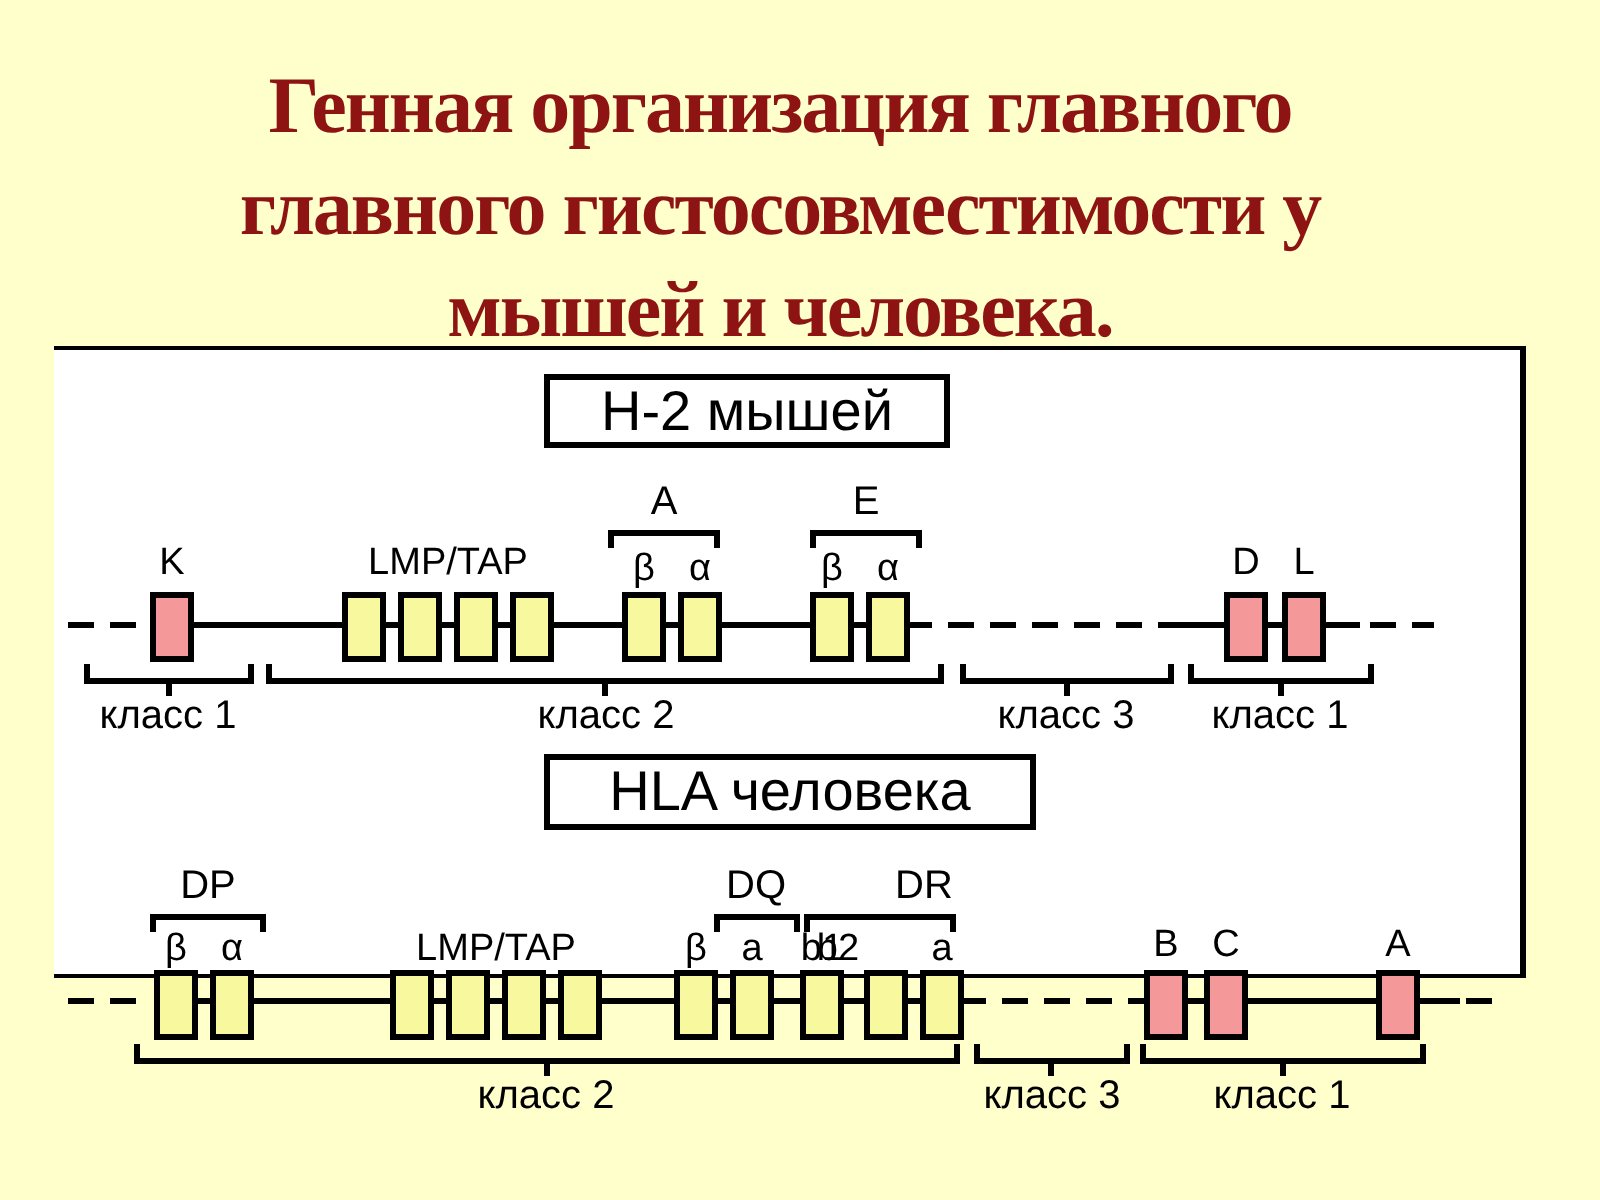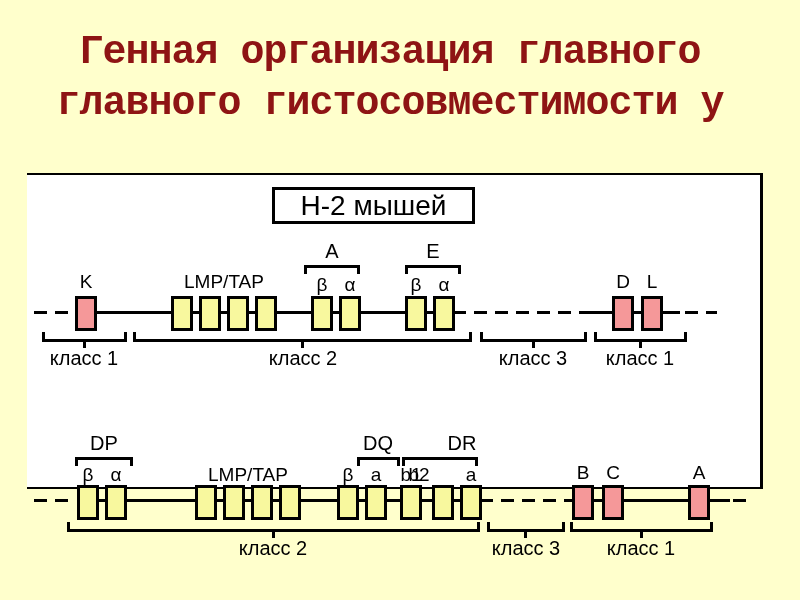--- a/index.html
+++ b/index.html
@@ -4,21 +4,21 @@
 <style>
   html,body { margin:0; padding:0; }
   #slide {
     position:relative; width:800px; height:600px;
     background:var(--bg,#ffffcc); overflow:hidden;
     font-family:"Liberation Sans", sans-serif;
   }
   .title {
     position:absolute; left:10px; top:27px; width:760px;
     text-align:center; color:var(--title,#8e1414);
-    font-family:Liberation Mono, monospace; font-weight:bold;
+    font-family:Liberation Serif, serif; font-weight:bold;
     font-size:40px; line-height:51px; letter-spacing:-1px;
   }
   #panel {
     position:absolute; left:27px; top:173px; width:736px; height:316px;
     background:var(--panel-bg,#ffffff); box-sizing:border-box;
     border:solid var(--line,#000); border-width:2px 3px 2px 0;
   }
   .tbox {
     position:absolute; border:3px solid var(--line,#000); background:var(--panel-bg,#fff);
     display:flex; align-items:center; justify-content:center;
@@ -42,20 +42,21 @@
   .tick { position:absolute; width:3px; height:8px; background:var(--line,#000); }
 </style>
 </head>
 <body>
 
 <div id="slide">
 
   <div class="title">
     <div>Генная организация главного</div>
     <div>главного гистосовместимости у</div>
+    <div>мышей и человека.</div>
   </div>
 
   <div id="panel">
 
     <div class="tbox" style="left:245px;top:12px;width:203px;height:37px">
       <span>Н-2 мышей</span>
     </div>
 
     <div class="dline" style="left:7px;top:136px;width:42px"></div>
     <div class="sline" style="left:68px;top:136px;width:358px"></div>
@@ -95,20 +96,23 @@
     <div class="ubr" style="left:567px;top:157px;width:93px"></div>
     <div class="tick" style="left:56px;top:165px"></div>
     <div class="tick" style="left:274px;top:165px"></div>
     <div class="tick" style="left:505px;top:165px"></div>
     <div class="tick" style="left:612px;top:165px"></div>
     <div class="blabel" style="left:57px;top:172px">класс 1</div>
     <div class="blabel" style="left:276px;top:172px">класс 2</div>
     <div class="blabel" style="left:506px;top:172px">класс 3</div>
     <div class="blabel" style="left:613px;top:172px">класс 1</div>
 
+    <div class="tbox" style="left:245px;top:202px;width:246px;height:38px">
+      <span>HLA человека</span>
+    </div>
 
     <div class="dline" style="left:7px;top:324px;width:42px"></div>
     <div class="sline" style="left:63px;top:324px;width:390px"></div>
     <div class="dline" style="left:453px;top:324px;width:92px"></div>
     <div class="sline" style="left:551px;top:324px;width:152px"></div>
     <div class="dline" style="left:706px;top:324px;width:20px"></div>
 
     <div class="box c2" style="left:50px;top:310px"></div>
     <div class="box c2" style="left:78px;top:310px"></div>
     <div class="box c2" style="left:168px;top:310px"></div>

